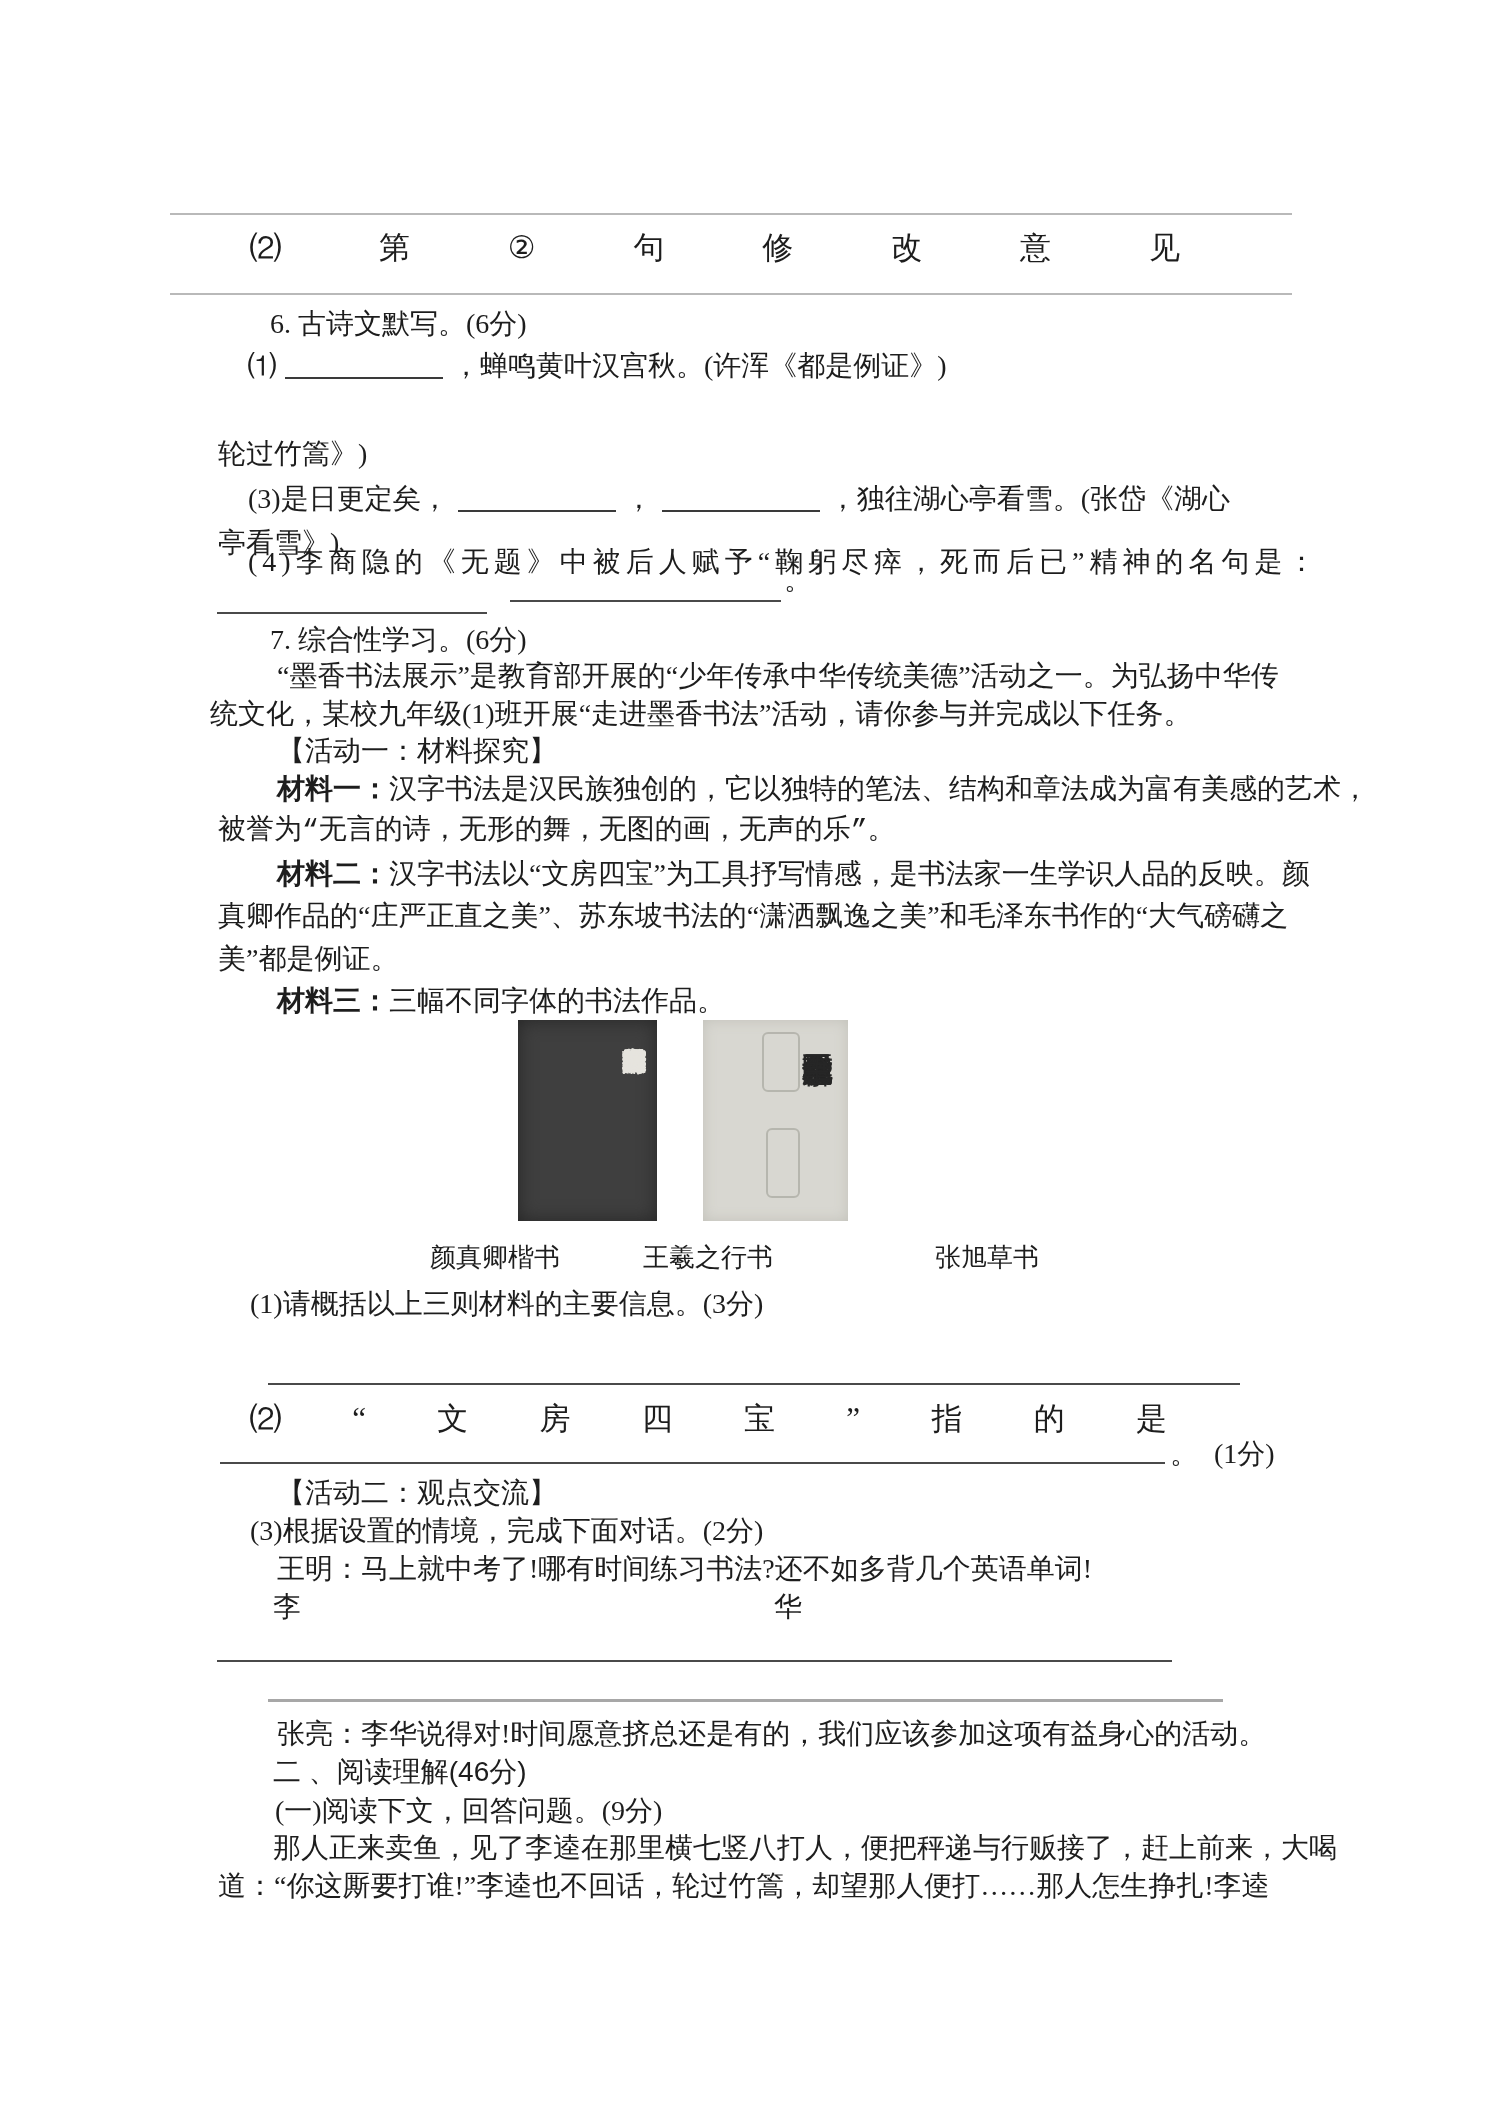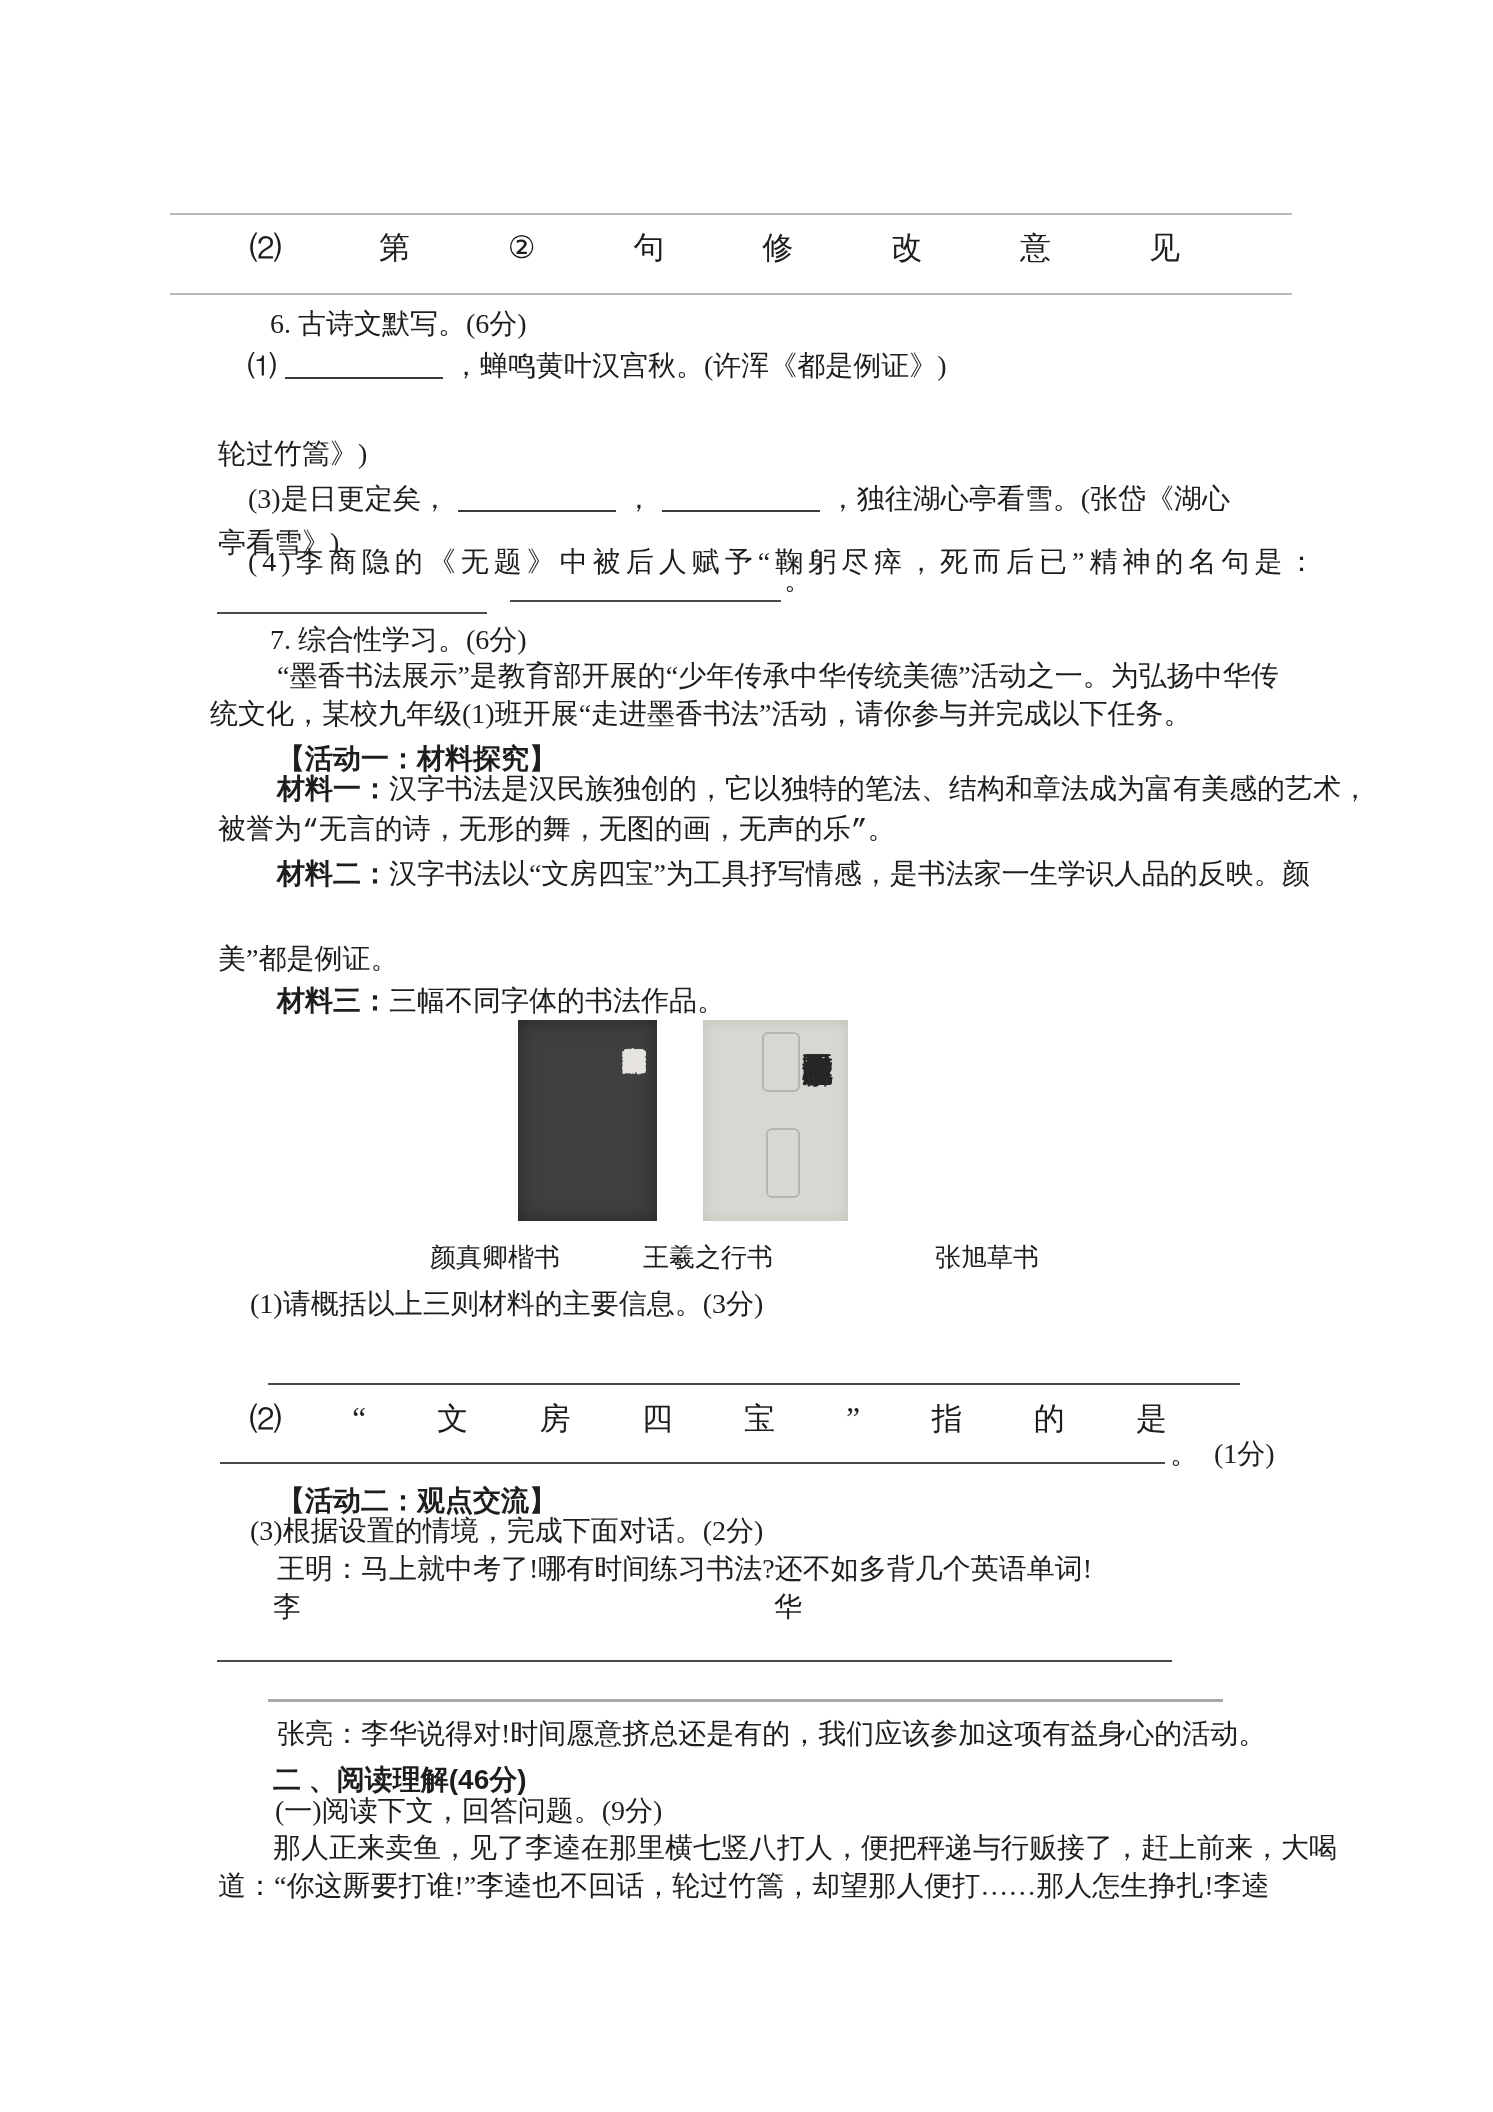--- a/index.html
+++ b/index.html
@@ -6,21 +6,21 @@
   .page{
     position:relative;
     width:1493px;height:2112px;
     margin:0 auto;
     background:#ffffff;
     font-family:"Liberation Serif","DejaVu Serif",serif;
     color:#1d1d1d;
     overflow:hidden;
   }
   .r{position:absolute;font-size:28px;line-height:1.25;white-space:nowrap;}
-  .hd{font-family:"Liberation Sans","DejaVu Sans",sans-serif;font-weight:bold;margin-top:8px;}
+  .hd{font-family:"Liberation Sans","DejaVu Sans",sans-serif;font-weight:normal;}
   .mlabel{font-family:"Liberation Sans","DejaVu Sans",sans-serif;font-weight:bold;}
   .rule{position:absolute;}
   .rule-light{height:2px;background:#b9b9b9;}
   .rule-dark{height:2px;background:#4a4a4a;}
   .rule-mid{height:3px;background:#a7a7a7;}
   .bl{display:inline-block;border-bottom:2px solid #3a3a3a;height:24px;vertical-align:-4px;}
   .spread{display:flex;justify-content:space-between;font-size:31px;}
   .spread span{display:inline-block;}
   .ls6{letter-spacing:5px;}
   .call{position:absolute;writing-mode:vertical-rl;text-orientation:upright;
@@ -84,20 +84,21 @@
   <div class="r hd" style="left:277px;top:733px;">【活动一：材料探究】</div>
 
   <div class="r" style="left:277px;top:771px;">
     <span class="mlabel">材料一：</span><span>汉字书法是汉民族独创的，它以独特的笔法、结构和章法成为富有美感的艺术，</span>
   </div>
   <div class="r" style="left:218px;top:813px;font-family:Liberation Mono, monospace;">被誉为“无言的诗，无形的舞，无图的画，无声的乐”。</div>
 
   <div class="r" style="left:277px;top:856px;">
     <span class="mlabel">材料二：</span><span>汉字书法以“文房四宝”为工具抒写情感，是书法家一生学识人品的反映。颜</span>
   </div>
+  <div class="r" style="left:218px;top:898px;">真卿作品的“庄严正直之美”、苏东坡书法的“潇洒飘逸之美”和毛泽东书作的“大气磅礴之</div>
   <div class="r" style="left:218px;top:941px;">美”都是例证。</div>
 
   <div class="r" style="left:277px;top:983px;">
     <span class="mlabel">材料三：</span><span>三幅不同字体的书法作品。</span>
   </div>
 
   <div class="call call-dark" style="left:518px;top:1020px;width:139px;height:201px;">通班漢書左清遒率府兵曹真卿舉進士拔書郎舉文詞秀逸</div>
 
   <div class="call call-light" style="left:703px;top:1020px;width:145px;height:201px;">永和九年歲于會稽山陰也羣賢畢至</div>
   <div class="seal" style="left:762px;top:1032px;width:34px;height:56px;"></div>

